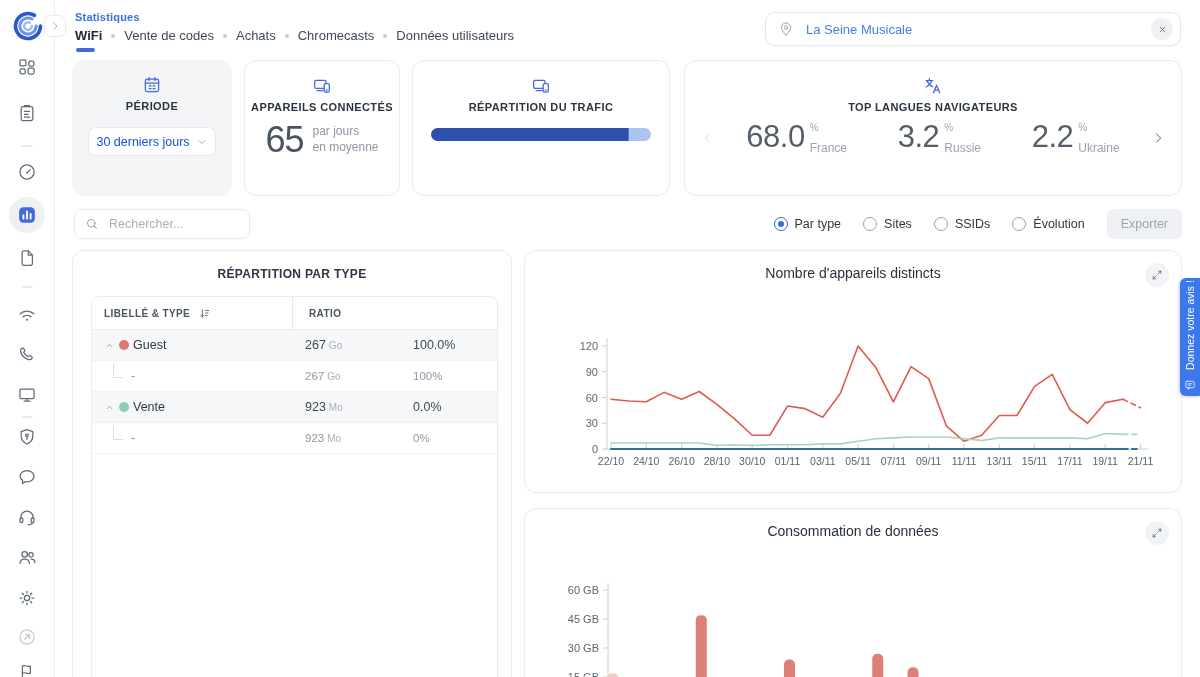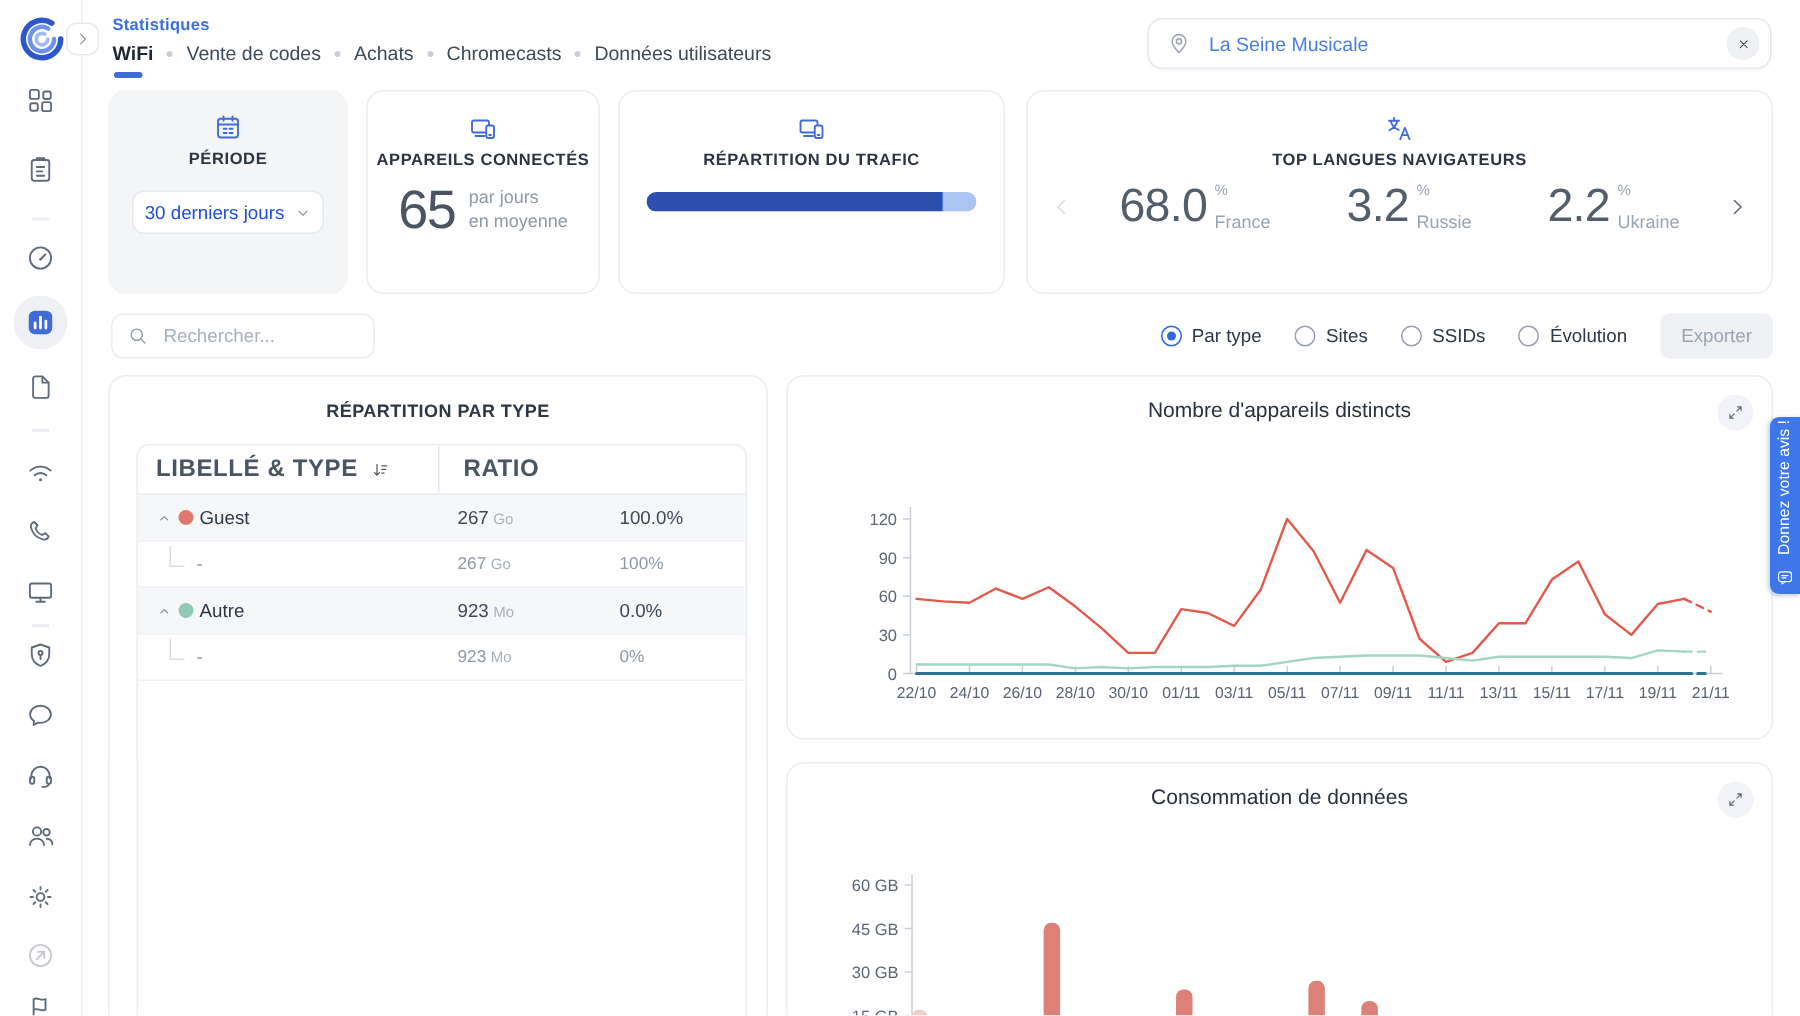--- a/index.html
+++ b/index.html
@@ -74,21 +74,21 @@
   .radio{display:flex;align-items:center;gap:7px;font-size:12.5px;color:#2e3844;cursor:pointer;}
   .radio-circle{width:14px;height:14px;border-radius:50%;border:1.5px solid #97a1ae;box-sizing:border-box;display:flex;align-items:center;justify-content:center;}
   .radio-circle.sel{border-color:#2f6bdf;}
   .radio-circle.sel i{width:6px;height:6px;border-radius:50%;background:#2f6bdf;}
   #export-btn{height:30px;padding:0 14px;background:#eef0f4;border:0;border-radius:6px;font-size:12.5px;color:#9aa4b2;cursor:pointer;font-family:inherit;}
 
   
   #type-panel{position:absolute;left:72px;top:250px;width:440px;height:500px;border:1px solid #e9ecf2;border-radius:12px;background:#fff;box-sizing:border-box;}
   .panel-title{text-align:center;font-size:12px;font-weight:bold;color:#2e3745;margin-top:16px;letter-spacing:.3px;}
   #type-table{position:absolute;left:18px;top:45px;width:407px;height:440px;border:1px solid #e9ecf2;border-radius:8px;overflow:hidden;box-sizing:border-box;}
-  .t-header{display:flex;height:32px;border-bottom:1px solid #e6e9ee;align-items:stretch;font-size:16px;font-weight:bold;color:#4a5462;letter-spacing:.4px;}
+  .t-header{display:flex;height:32px;border-bottom:1px solid #e6e9ee;align-items:stretch;font-size:10px;font-weight:bold;color:#4a5462;letter-spacing:.4px;}
   .t-h{display:flex;align-items:center;gap:8px;box-sizing:border-box;cursor:pointer;}
   .t-h svg{width:13px;height:13px;}
   .t-h.blue{color:#2f6bdf;}
   .c1{width:200px;padding-left:12px;}
   .c2{width:105px;padding-left:13px;}
   .c3{width:97px;padding-left:16px;}
   .t-header .c2,.t-header .c3{border-left:1px solid #e6e9ee;}
   .t-row{display:flex;height:30px;align-items:center;font-size:12.5px;border-bottom:1px solid #f0f2f5;cursor:pointer;}
   .t-row.shaded{background:#f6f7f9;}
   .t-row .c1{display:flex;align-items:center;gap:4px;box-sizing:border-box;}
@@ -427,21 +427,21 @@
             <div class="c3"><span class="ratio">100%</span></div>
           </div>
           <div class="t-row shaded">
             <div class="c1">
               <span class="caret">
                 <svg class="ico" viewBox="0 0 24 24">
                   <path d="M7 14.5 L12 9.5 l5 5"></path>
                 </svg>
               </span>
               <span class="type-dot" style="background:#8fcbb6"></span>
-              <span class="row-label">Autre</span>
+              <span class="row-label">Vente</span>
             </div>
             <div class="c2"><span class="val-num">923</span><span class="val-unit">Mo</span></div>
             <div class="c3"><span class="ratio">0.0%</span></div>
           </div>
           <div class="t-row child">
             <div class="c1">
               <span class="tree"></span>
               <span class="row-label">-</span>
             </div>
             <div class="c2"><span class="val-num">923</span><span class="val-unit">Mo</span></div>

